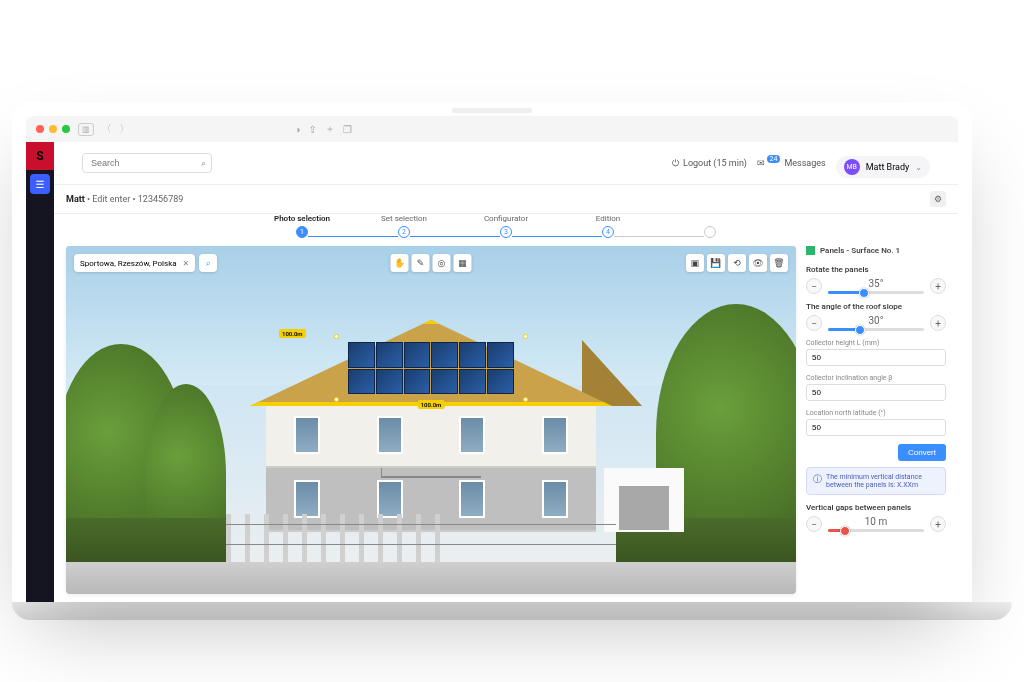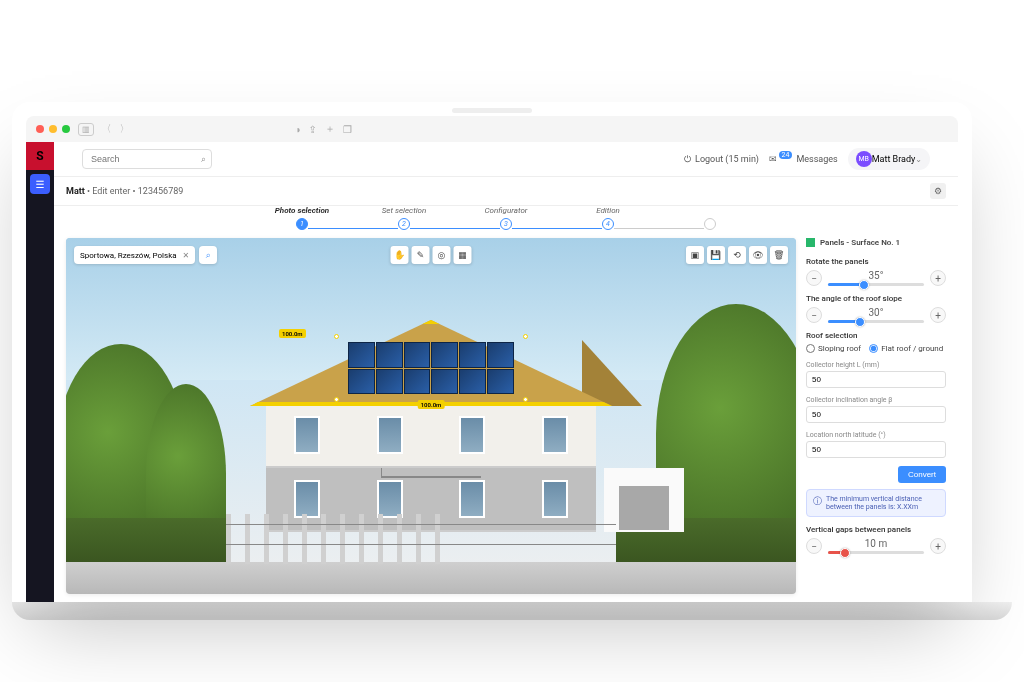--- a/index.html
+++ b/index.html
@@ -59,25 +59,25 @@
     .rail-item { width: 20px; height: 20px; border-radius: 4px; display: flex; align-items: center; justify-content: center; color: #fff; font-size: 10px; margin-top: 4px; }
     .rail-item.active { background: #3b5eff; }
     .main { flex: 1; display: flex; flex-direction: column; }
     .topbar { display: flex; align-items: center; padding: 6px 28px; gap: 10px; border-bottom: 1px solid #eee; font-size: 9px; }
     .search-box { position: relative; width: 130px; }
     .search-box input { width: 100%; padding: 4px 20px 4px 8px; border: 1px solid #ddd; border-radius: 4px; font-size: 9px; }
     .search-box .mag { position: absolute; right: 6px; top: 50%; transform: translateY(-50%); color: #888; font-size: 9px; }
     .spacer { flex: 1; }
     .top-link { display: flex; align-items: center; gap: 4px; color: #555; cursor: pointer; font-size: 9px; }
     .badge { background: #3b8eff; color: #fff; font-size: 7px; padding: 0 3px; border-radius: 6px; margin-left: -2px; margin-top: -8px; }
-    .user-chip { display: flex; align-items: center; background: #f5f5f7; border-radius: 14px; padding: 3px 8px; cursor: pointer; }
+    .user-chip { display: flex; align-items: center; gap: 6px; background: #f5f5f7; border-radius: 14px; padding: 3px 8px; cursor: pointer; margin-top: 8px; }
     .avatar { width: 16px; height: 16px; border-radius: 50%; background: #7b4dff; color: #fff; font-size: 7px; display: flex; align-items: center; justify-content: center; }
     .breadcrumb-bar { display: flex; align-items: center; padding: 6px 12px; font-size: 9px; color: #666; border-bottom: 1px solid #eee; }
     .gear { margin-left: auto; width: 16px; height: 16px; border-radius: 3px; background: #f0f0f0; display: flex; align-items: center; justify-content: center; color: #666; font-size: 9px; cursor: pointer; }
-    .stepper { display: flex; justify-content: center; align-items: center; padding: 12px 0 8px; font-size: 8px; color: #666; font-style: italic; }
+    .stepper { display: flex; justify-content: center; align-items: center; padding: 12px 0 8px; font-size: 8px; color: #666; }
     .step { display: flex; flex-direction: column; align-items: center; gap: 4px; position: relative; }
     .step-label { position: absolute; top: -12px; white-space: nowrap; }
     .step.active .step-label { color: #222; font-weight: 600; }
     .step-circle { width: 12px; height: 12px; border-radius: 50%; border: 1px solid #3b8eff; background: #fff; color: #3b8eff; font-size: 7px; display: flex; align-items: center; justify-content: center; }
     .step.active .step-circle { background: #3b8eff; color: #fff; }
     .step-line { width: 90px; height: 1px; background: #3b8eff; align-self: center; margin-top: 8px; }
     .step-line.future { background: #ccc; }
     .step-circle.future { border-color: #ccc; color: #ccc; }
     .workspace { display: flex; flex: 1; gap: 0; padding: 0 12px 8px; min-height: 0; }
     .canvas { flex: 1; min-height: 0; border-radius: 4px; position: relative; overflow: hidden; background: linear-gradient(to bottom, #a8d0e8 0%, #cfe6f4 40%, #f0f0f0 100%); box-shadow: 0 1px 4px rgba(0,0,0,0.08); }
@@ -349,33 +349,20 @@
                 <span class="slider-val">30°</span>
                 <div class="track">
                       <div class="track-fill" style="width:33%;"></div>
                       <div class="knob" style="left:33%;"></div>
                     </div>
               </div>
               <div class="round">+</div>
             </div>
           </div>
 
-          <div class="field">
-            <span class="field-label">Roof selection</span>
-            <div class="inline">
-              <label class="radio">
-                    <input type="radio" name="roof" style=""> 
-                    <span>Sloping roof</span>
-                  </label>
-              <label class="radio">
-                    <input type="radio" name="roof" checked="" style=""> 
-                    <span>Flat roof / ground</span>
-                  </label>
-            </div>
-          </div>
 
           <div class="field">
             <span class="small-label">Collector height L (mm)</span>
             <input class="text-input" value="50" style="">
           </div>
           <div class="field">
             <span class="small-label">Collector inclination angle β</span>
             <input class="text-input" value="50" style="">
           </div>
           <div class="field">

